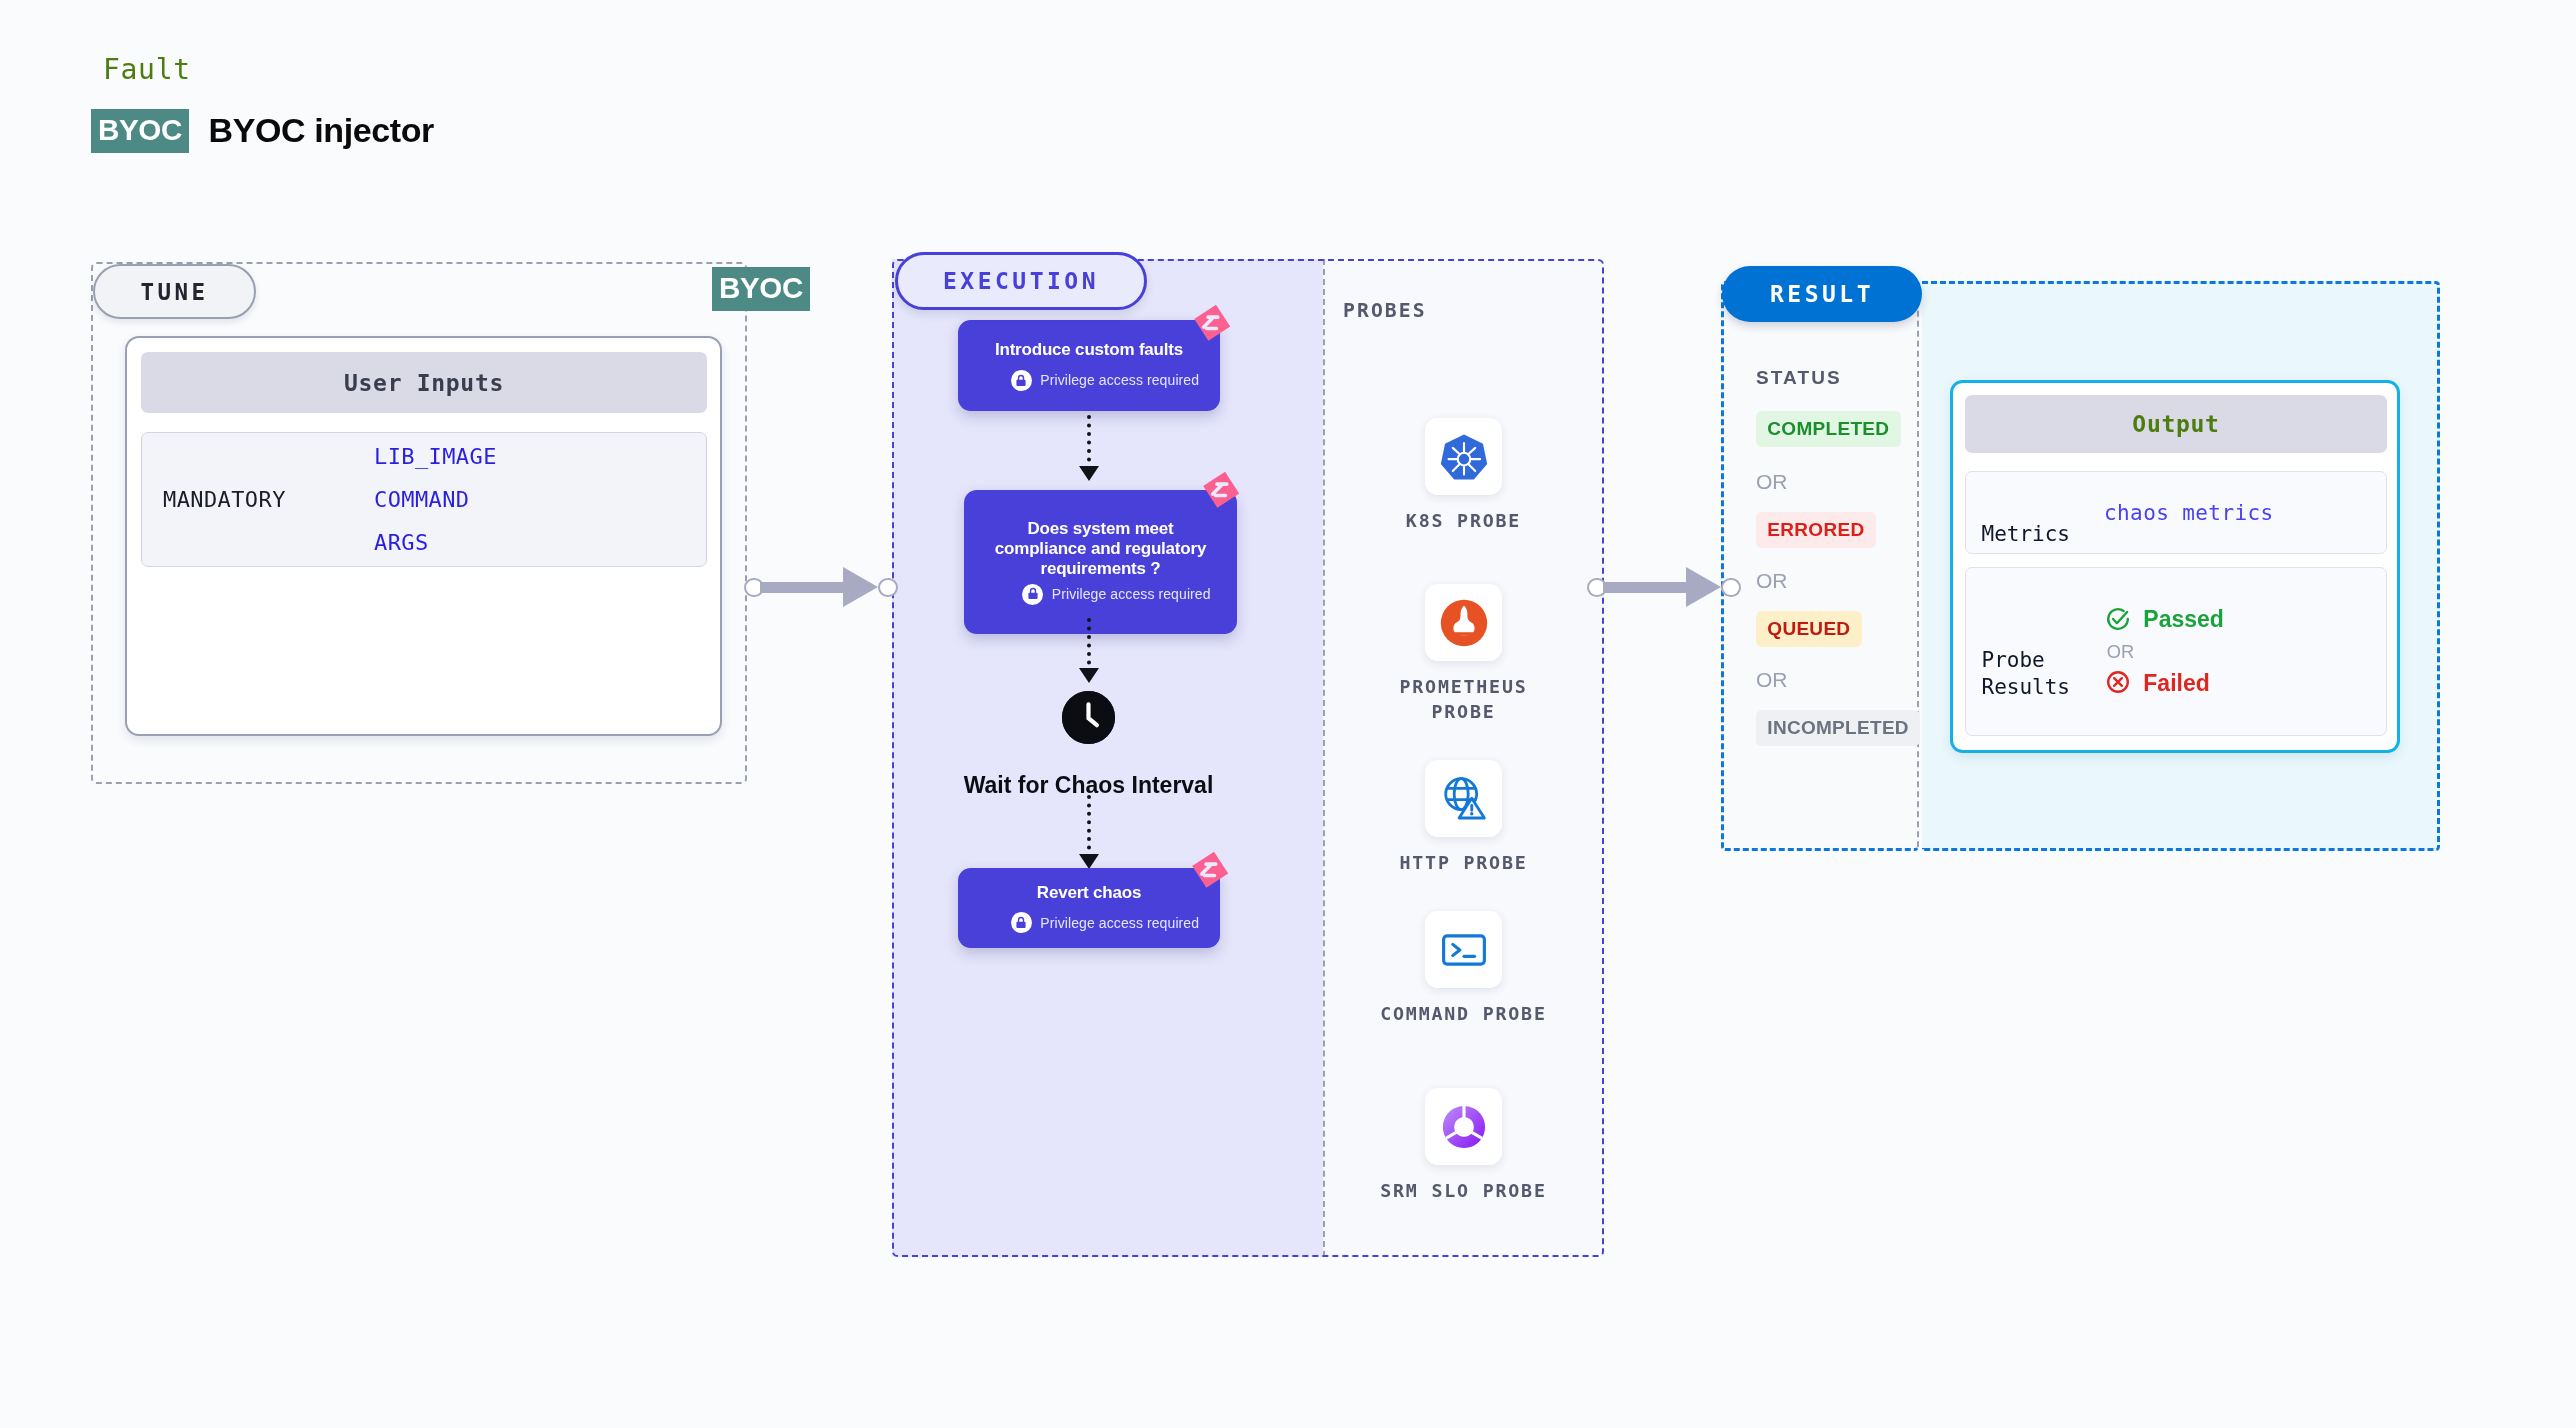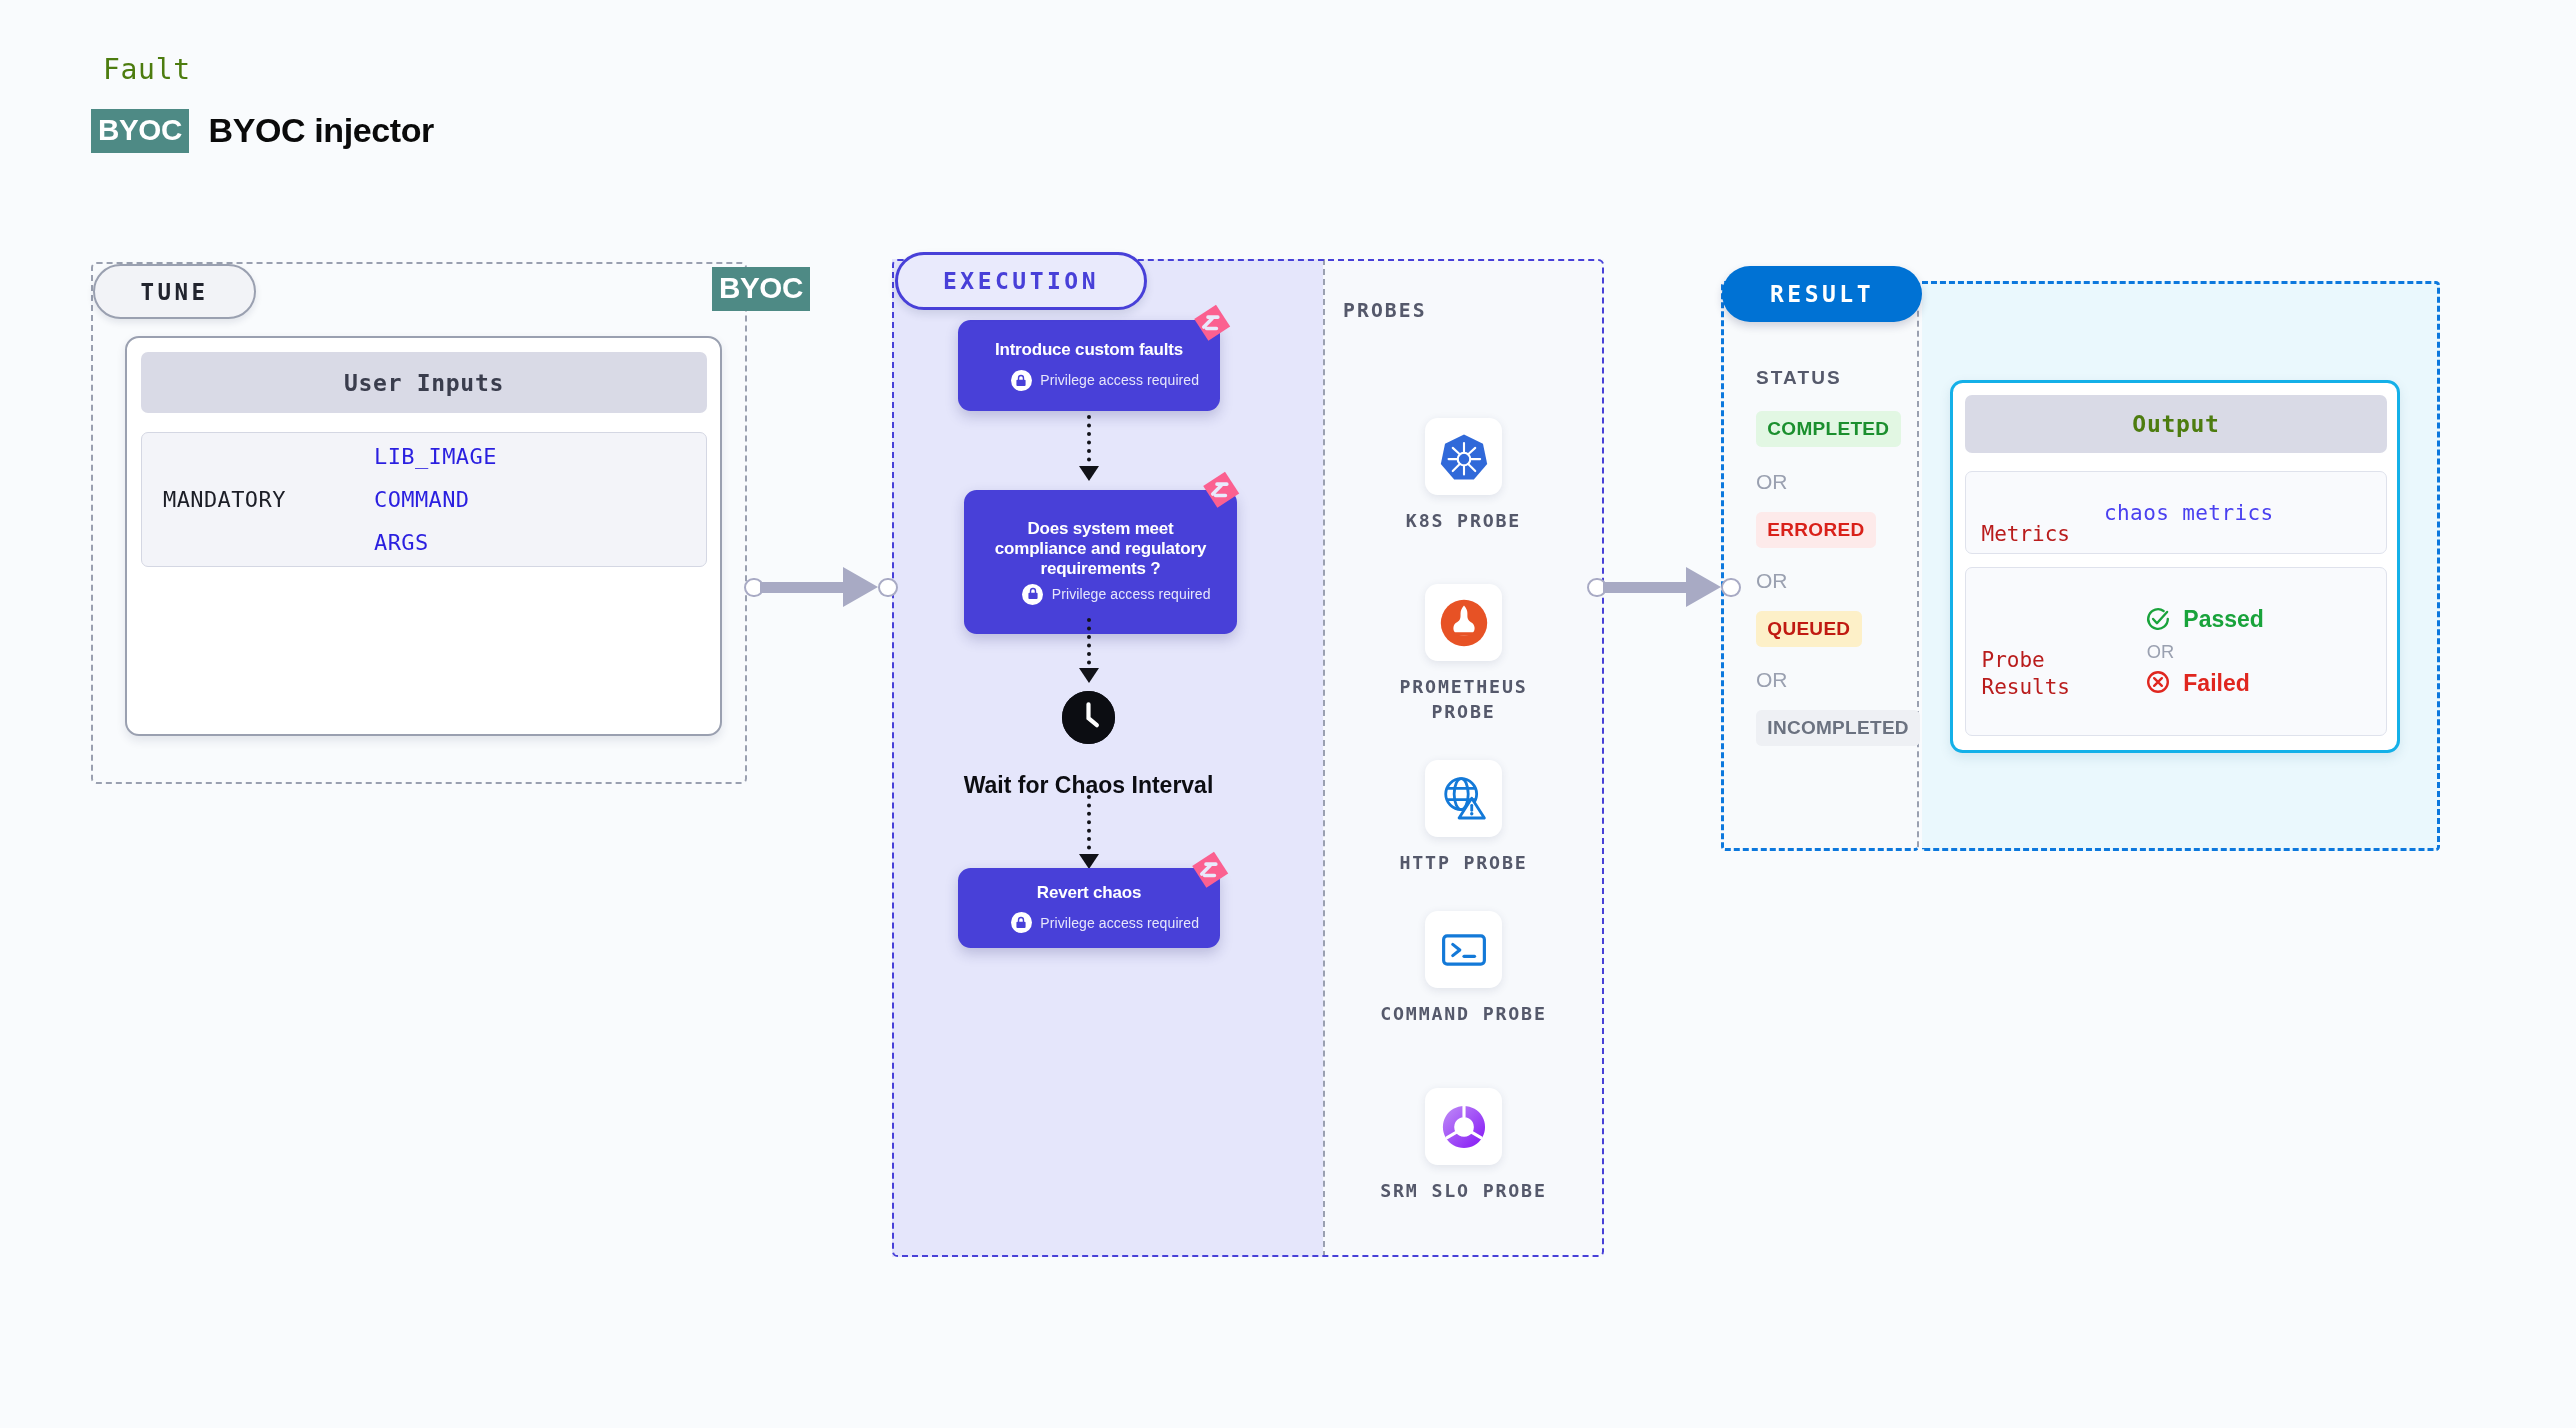--- a/index.html
+++ b/index.html
@@ -210,27 +210,27 @@
     display: flex; align-items: center; justify-content: center;
     font-family: "DejaVu Sans Mono", monospace; font-size: 23px; font-weight: 700;
     color: #4d7c0f; letter-spacing: 0.7px;
   }
   .out-row {
     position: absolute; left: 1965px; background: #f9fafd;
     border: 1.4px solid #dfe2ec; border-radius: 7px; width: 422px;
     display: flex; align-items: center;
   }
   .out-row .rlabel {
-    font-family: "DejaVu Sans Mono", monospace; font-size: 21px; color: #b91c1c;
+    font-family: "DejaVu Sans Mono", monospace; font-size: 21px; color: #0f172a;
     width: 138px; padding-left: 15.5px; line-height: 1.25; margin-top: 44px;
   }
   .metrics-link {
     font-family: "DejaVu Sans Mono", monospace; font-size: 21px; color: #4a40f0; letter-spacing: 0.4px;
   }
-  .pr-col { display: flex; flex-direction: column; gap: 5.6px; margin-left: 40px; }
+  .pr-col { display: flex; flex-direction: column; gap: 5.6px; }
   .pr-line { display: flex; align-items: center; gap: 11.3px; }
   .pr-pass { font-size: 23px; font-weight: 700; color: #19a33b; }
   .pr-fail { font-size: 23px; font-weight: 700; color: #e0261f; }
   .pr-or { font-size: 18.3px; color: #9aa0b0; padding-left: 2.8px; }
 </style>
 </head>
 <body>
 
 <div id="canvas">
 

